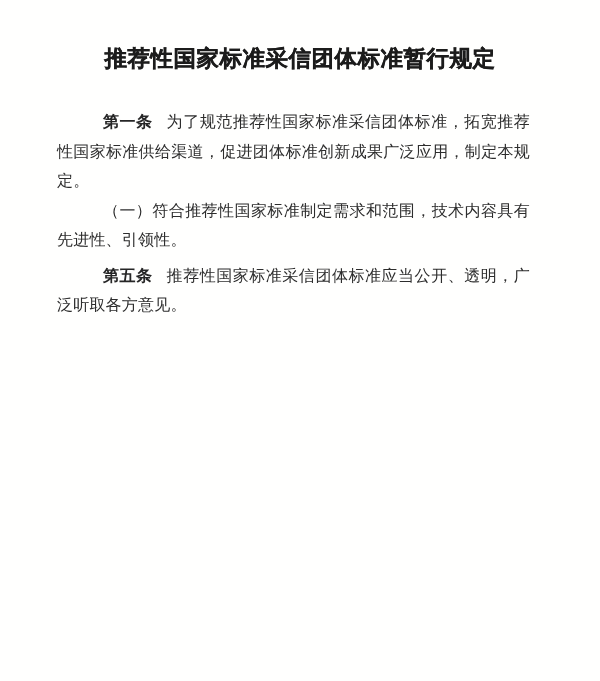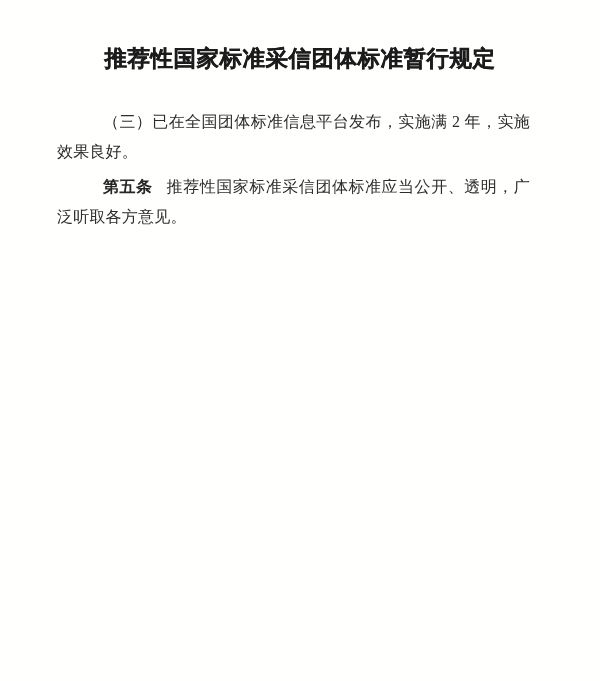--- a/index.html
+++ b/index.html
@@ -55,28 +55,31 @@
 </style>
 </head>
 <body>
 
 <div class="page">
 
   <h1 class="doc-title">推荐性国家标准采信团体标准暂行规定</h1>
 
   <div class="doc-body">
 
-
-
+    <p class="para">
+      <span class="lead">第一条</span><span>为了规范推荐性国家标准采信团体标准，拓宽推荐性国家标准供给渠道，促进团体标准创新成果广泛应用，制定本规定。</span>
+    </p>
 
 
 
     <p class="para">
-      <span class="lead"></span><span>（三）已在全国团体标准信息平台发布，实施满 2 年，实施效果良好。</span>
+      <span class="lead"></span><span>（一）符合推荐性国家标准制定需求和范围，技术内容具有先进性、引领性。</span>
     </p>
+
+
 
 
     <p class="para gap-before">
       <span class="lead">第五条</span><span>推荐性国家标准采信团体标准应当公开、透明，广泛听取各方意见。</span>
     </p>
 
   </div>
 </div>
 
 </body></html>

